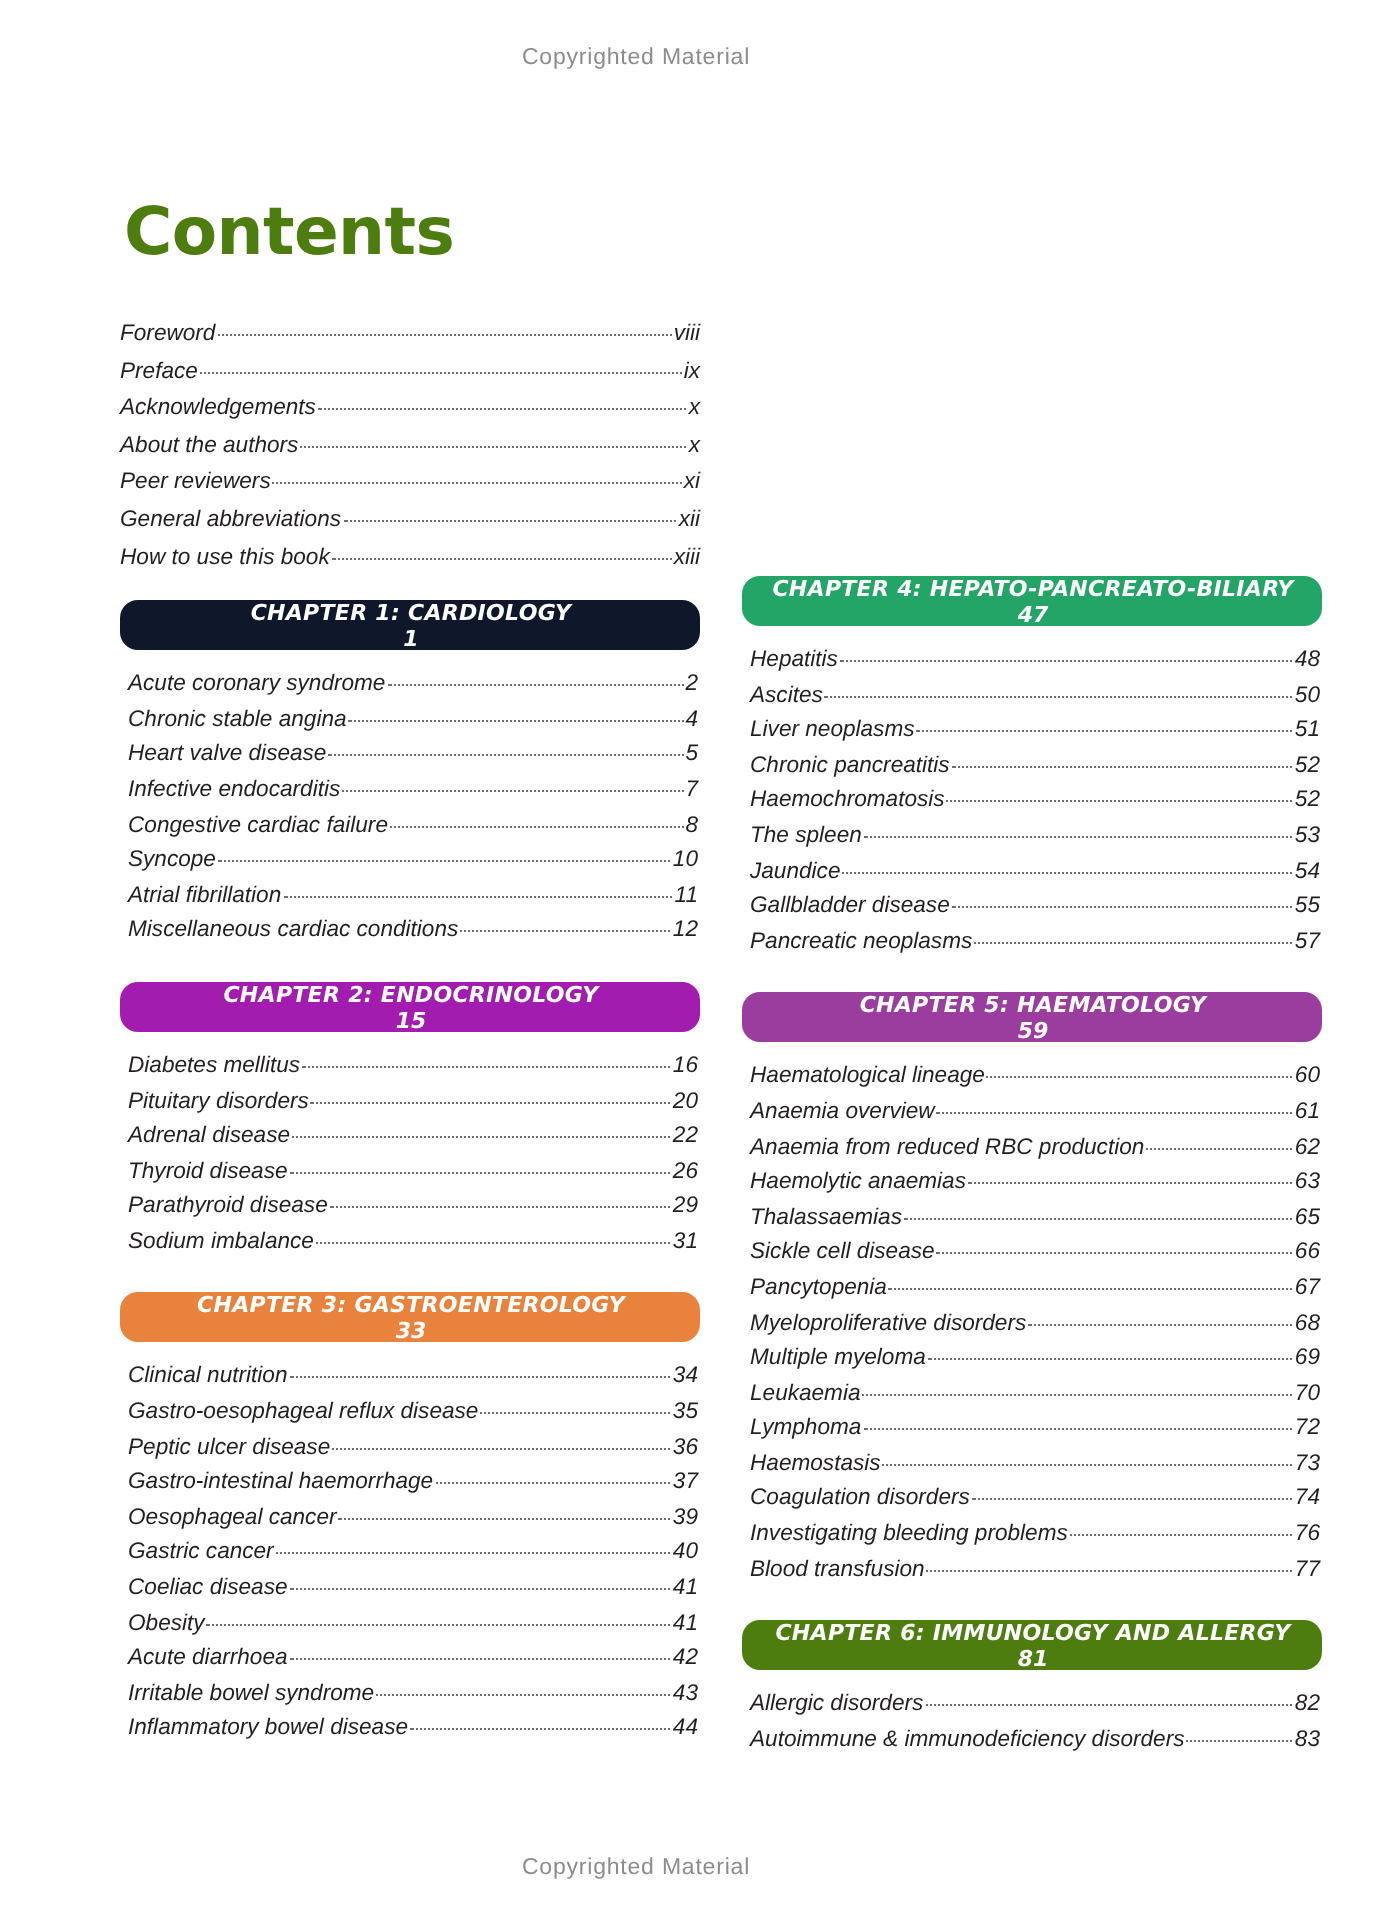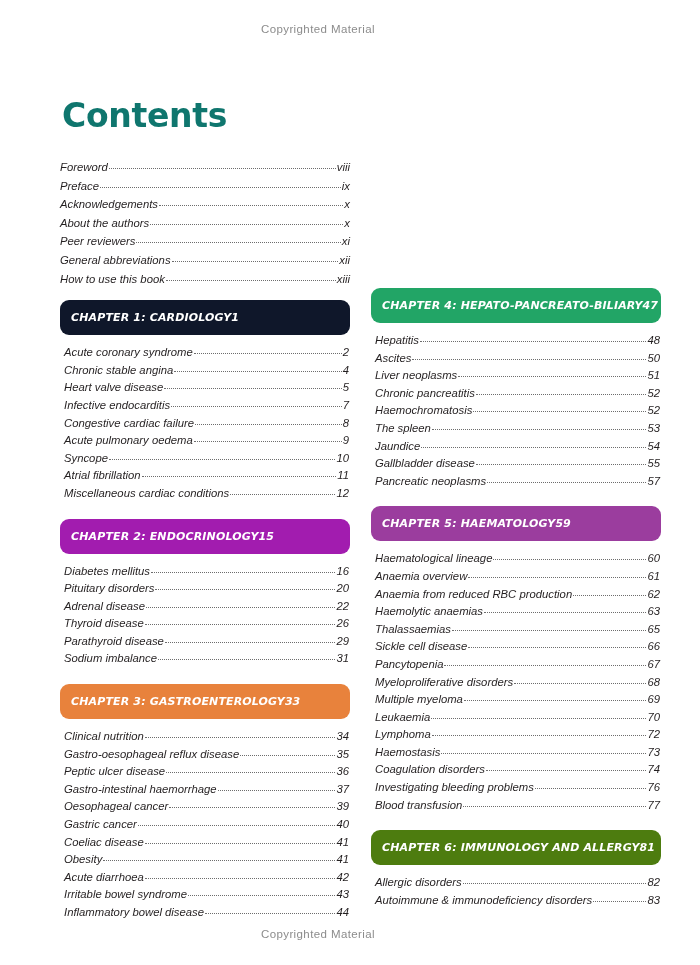--- a/index.html
+++ b/index.html
@@ -77,27 +77,28 @@
     text-align: right;
     font-size: 11.3px;
   }
 
   .frontmatter .entry { line-height: 18.6px; }
 
   
   .chapter-bar {
     display: flex;
     align-items: center;
-    justify-content: flex-start;
+    justify-content: space-between;
     border-radius: 9px;
-    height: 35px;
+    height: 25px;
     padding: 0 10px 0 11px;
     margin-top: 16px;
     margin-bottom: 9px;
     color: #ffffff;
+    flex-direction: column;
   }
   .chapter-bar .cb-label {
     font-family: "DejaVu Sans", sans-serif;
     font-weight: bold;
     font-size: 11px;
     letter-spacing: 0.15px;
     white-space: nowrap;
   }
   .chapter-bar .cb-page {
     font-family: "DejaVu Sans", sans-serif;
@@ -108,21 +109,21 @@
   .chapter-block .entries { padding-left: 4px; padding-right: 1px; }
   .chapter-block:first-child .chapter-bar { margin-top: 0; }
 
   .col-right .chapter-block:first-child .chapter-bar { margin-top: 0; }
 </style>
 </head>
 <body>
 
 <div class="watermark top">Copyrighted Material</div>
 
-<div class="page-title" style="color: #0f766e;">Contents</div>
+<div class="page-title" style="color: #4d7c0f;">Contents</div>
 
 <div class="column left">
   <div class="frontmatter">
       <div class="entry">
         <span class="etitle">Foreword</span>
         <span class="leader"></span>
         <span class="epage">viii</span>
       </div>
       <div class="entry">
         <span class="etitle">Preface</span>
@@ -181,25 +182,20 @@
             <span class="etitle">Infective endocarditis</span>
             <span class="leader"></span>
             <span class="epage">7</span>
           </div>
           <div class="entry">
             <span class="etitle">Congestive cardiac failure</span>
             <span class="leader"></span>
             <span class="epage">8</span>
           </div>
           <div class="entry">
-            <span class="etitle">Acute pulmonary oedema</span>
-            <span class="leader"></span>
-            <span class="epage">9</span>
-          </div>
-          <div class="entry">
             <span class="etitle">Syncope</span>
             <span class="leader"></span>
             <span class="epage">10</span>
           </div>
           <div class="entry">
             <span class="etitle">Atrial fibrillation</span>
             <span class="leader"></span>
             <span class="epage">11</span>
           </div>
           <div class="entry">

